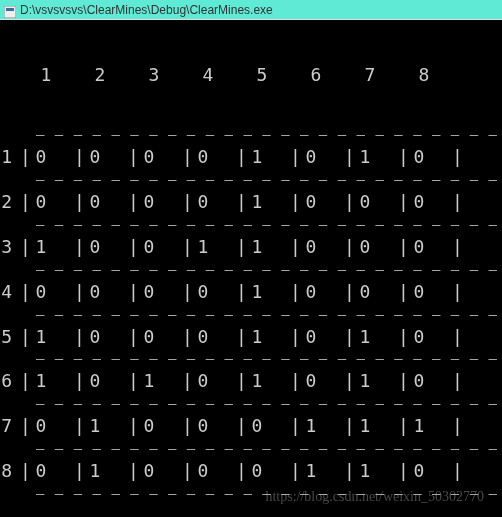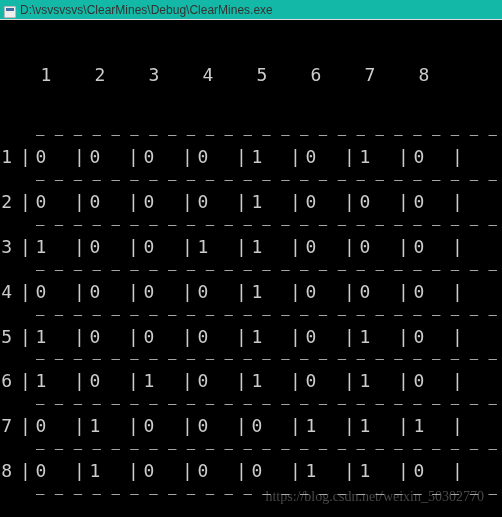--- a/index.html
+++ b/index.html
@@ -7,21 +7,21 @@
       width: 502px;
       height: 517px;
       background: #000;
       font-family: "SimSun", "NSimSun", monospace;
       font-size: 16px;
       color: #ccc;
       overflow: hidden;
       position: relative;
     }
     .titlebar {
-      background: #14b8a6;
+      background: #5eead4;
       color: #333;
       font-family: "Microsoft YaHei", sans-serif;
       font-size: 12px;
       height: 20px;
       line-height: 20px;
       padding-left: 4px;
       display: flex;
       align-items: center;
       gap: 4px;
       border-bottom: 1px solid #ddd;

